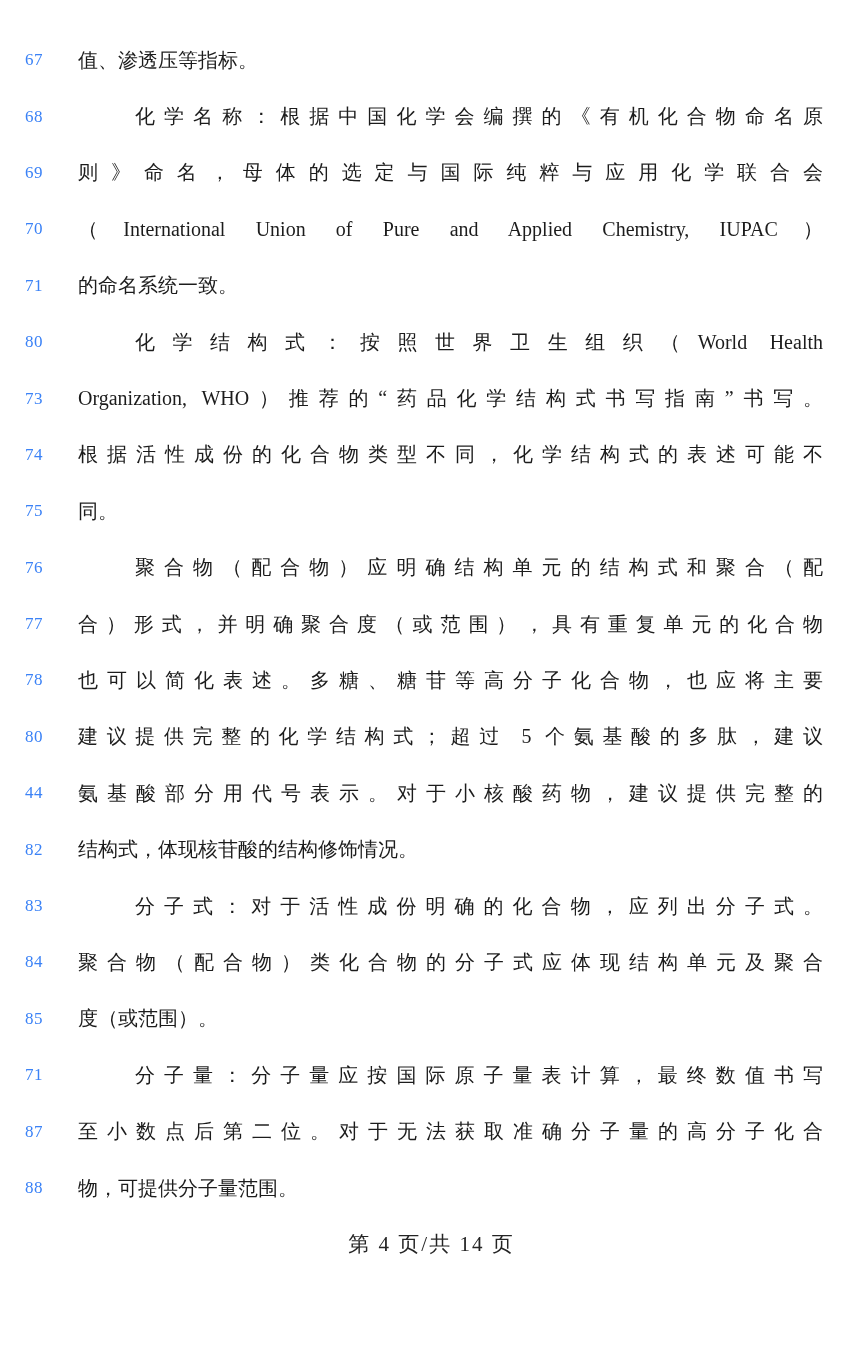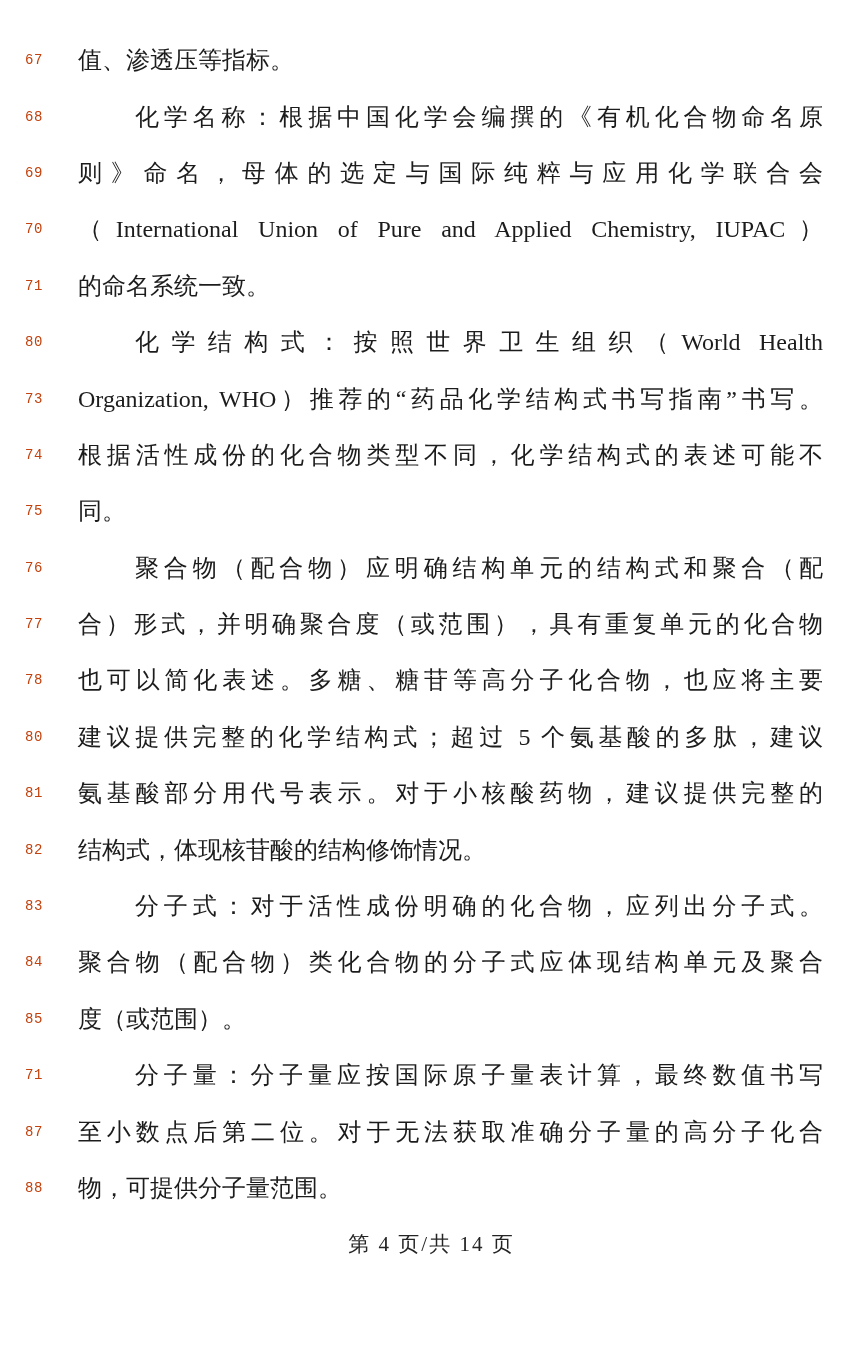--- a/index.html
+++ b/index.html
@@ -16,28 +16,28 @@
     padding-top: 32px;
   }
   .row {
     display: flex;
     align-items: center;
     height: 56.4px;
     padding-left: 25px;
   }
   .lineno {
     flex: 0 0 53px;
-    font-family: Liberation Mono, monospace;
-    font-size: 14px;
-    color: #c2410c;
+    font-family: Liberation Serif, serif;
+    font-size: 17px;
+    color: #3b82f6;
     letter-spacing: 0.5px;
   }
   .linetext {
     flex: 1 1 auto;
-    font-size: 24px;
+    font-size: 20px;
     color: #1c1c1c;
     padding-right: 40px;
     white-space: nowrap;
   }
   .linetext.stretch {
     white-space: normal;
     text-align: justify;
     text-align-last: justify;
   }
   .linetext.indent {
@@ -107,21 +107,21 @@
     </div>
     <div class="row">
       <span class="lineno">78</span>
       <span class="linetext stretch">也可以简化表述。多糖、糖苷等高分子化合物，也应将主要</span>
     </div>
     <div class="row">
       <span class="lineno">80</span>
       <span class="linetext stretch">建议提供完整的化学结构式；超过 5 个氨基酸的多肽，建议</span>
     </div>
     <div class="row">
-      <span class="lineno">81</span>
+      <span class="lineno">44</span>
       <span class="linetext stretch">氨基酸部分用代号表示。对于小核酸药物，建议提供完整的</span>
     </div>
     <div class="row">
       <span class="lineno">82</span>
       <span class="linetext">结构式，体现核苷酸的结构修饰情况。</span>
     </div>
     <div class="row">
       <span class="lineno">83</span>
       <span class="linetext indent stretch">分子式：对于活性成份明确的化合物，应列出分子式。</span>
     </div>

